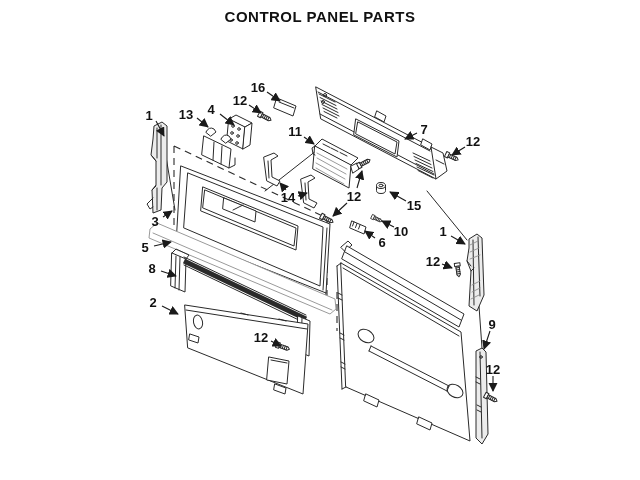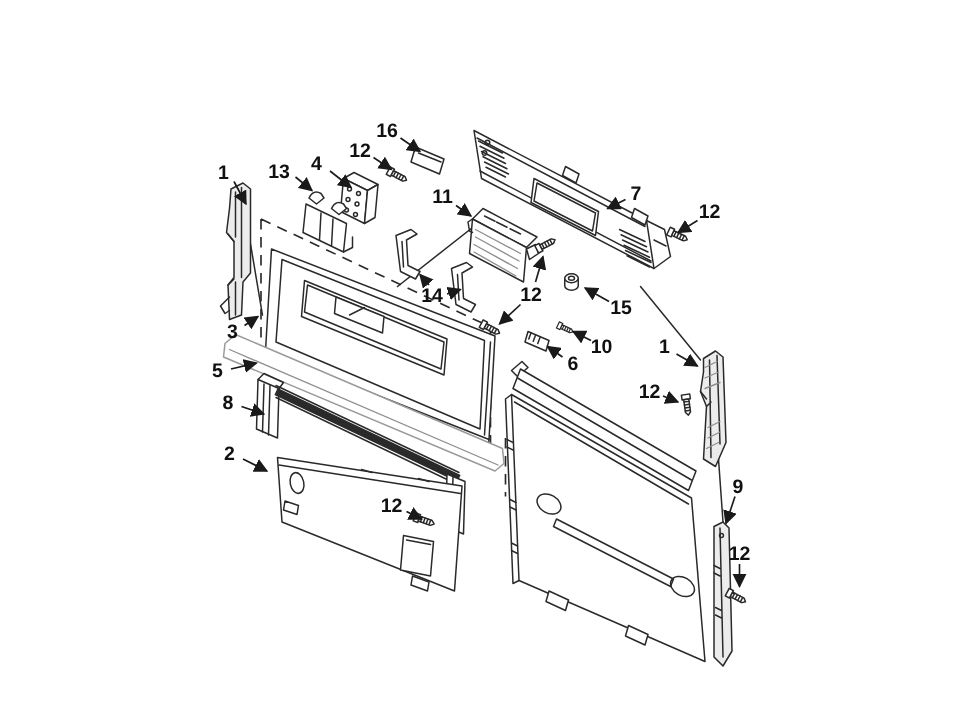--- a/index.html
+++ b/index.html
@@ -14,20 +14,21 @@
   .lt{fill:none;stroke:#8f8f8f;stroke-width:.9;stroke-linecap:round;}
   .dash{fill:none;stroke:#2a2a2a;stroke-width:1.1;stroke-dasharray:7 5;}
   .thick{fill:none;stroke:#2a2a2a;stroke-width:5;}
   #callout-layer text{font:700 13px "Liberation Sans",sans-serif;fill:#111;text-anchor:middle;}
   #callout-layer line{stroke:#1a1a1a;stroke-width:1.1;}
 </style>
 </head>
 <body>
 
 <div class="page">
+  <div class="title">CONTROL PANEL PARTS</div>
 
   <svg width="640" height="480" viewBox="0 0 640 480">
     <defs>
       <marker id="ah" viewBox="0 0 10 10" refX="9" refY="5" markerWidth="8.5" markerHeight="8.5" orient="auto">
         <path d="M0,0 L10,5 L0,10 Z" fill="#1a1a1a"></path>
       </marker>
       <g id="screw-sym">
         <path class="fw" d="M-7,-2.8 L-3.8,-2.8 L-3.8,2.8 L-7,2.8 Z"></path>
         <path class="fw" d="M-3.8,-1.7 L4.8,-1.7 L6.8,0 L4.8,1.7 L-3.8,1.7 Z"></path>
         <path class="ln" d="M-2.2,-1.7 L-2.2,1.7 M-0.2,-1.7 L-0.2,1.7 M1.8,-1.7 L1.8,1.7 M3.8,-1.7 L3.8,1.7"></path>

